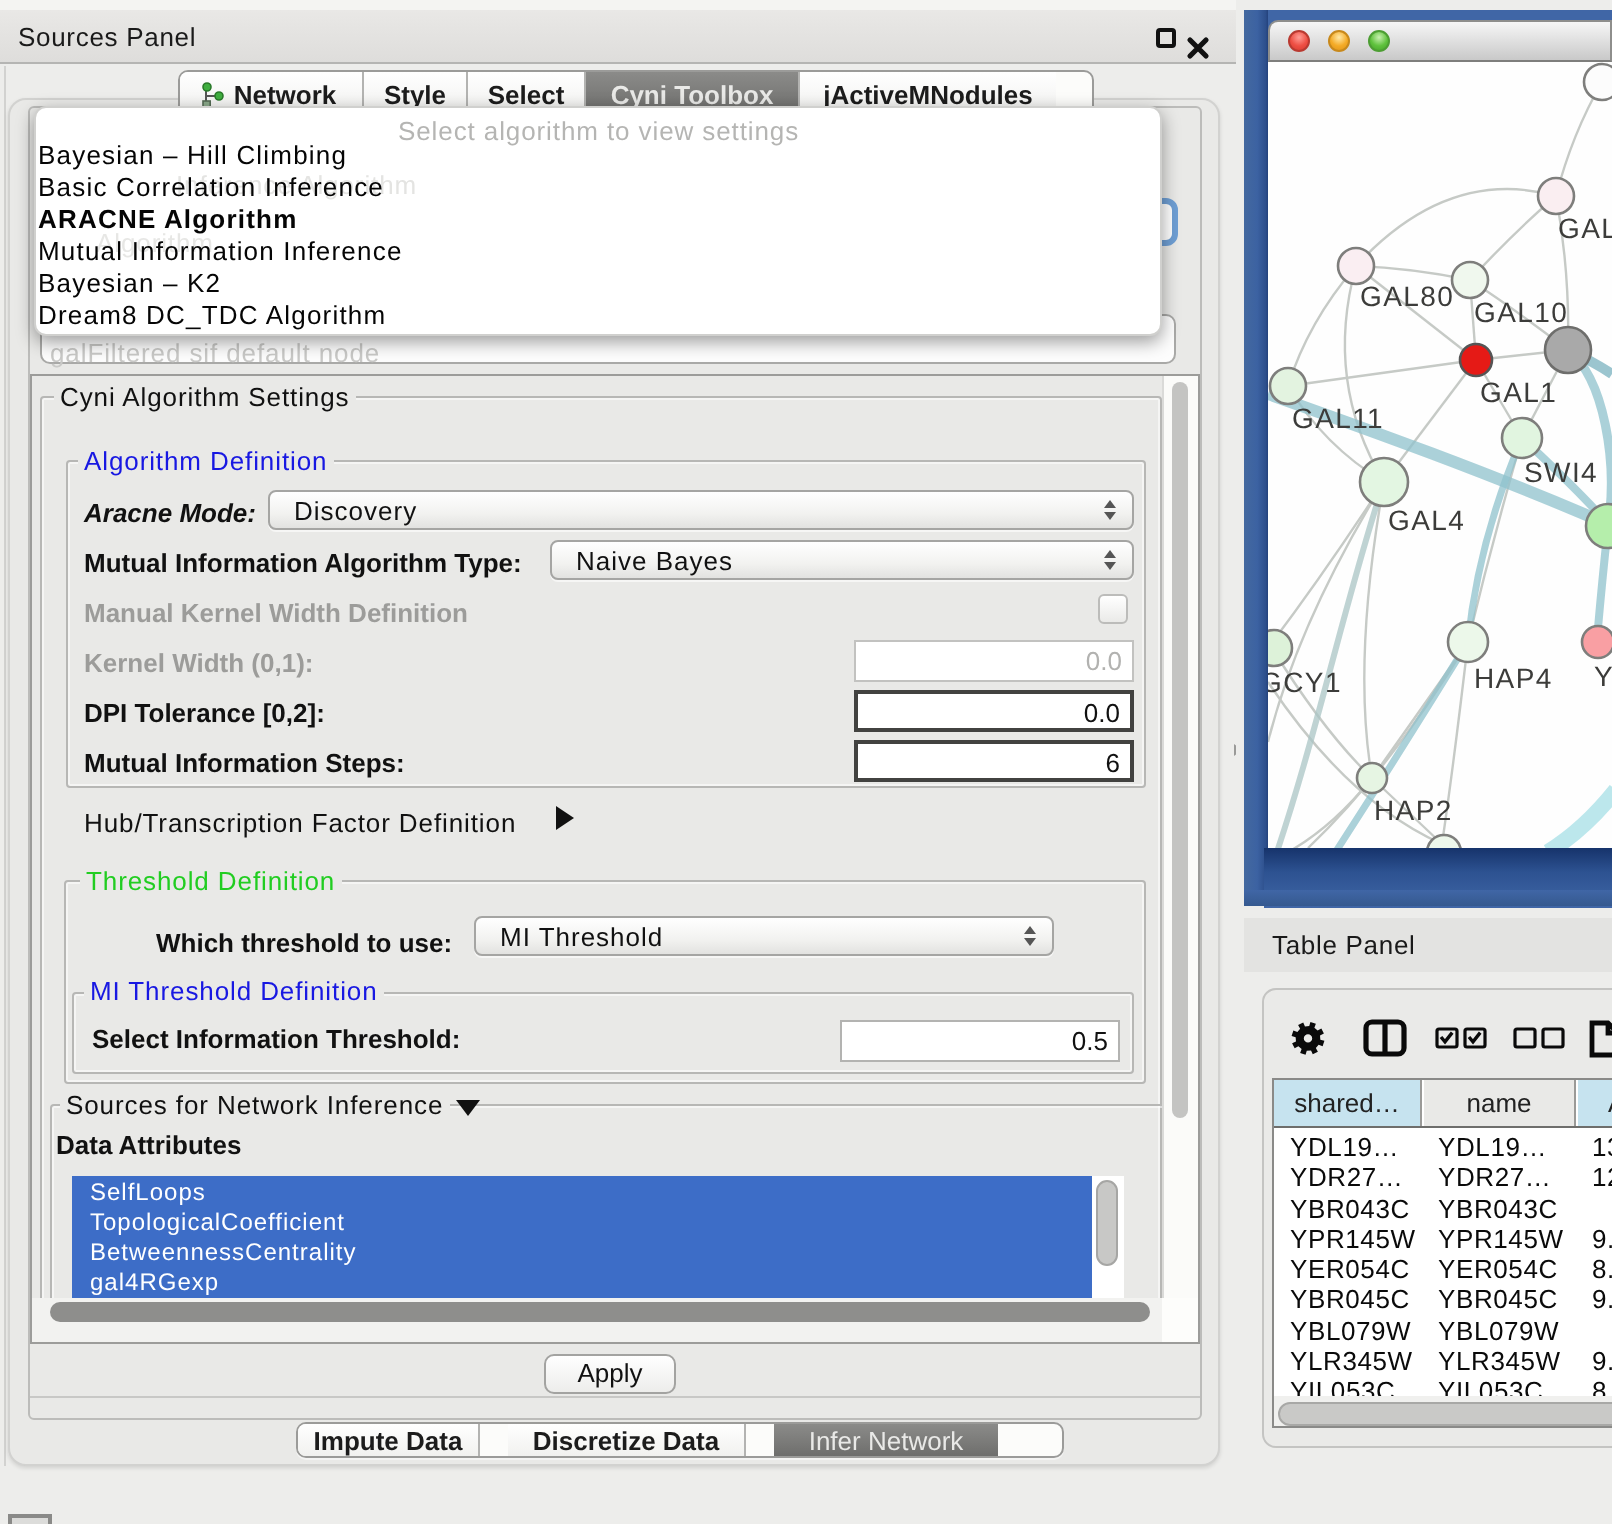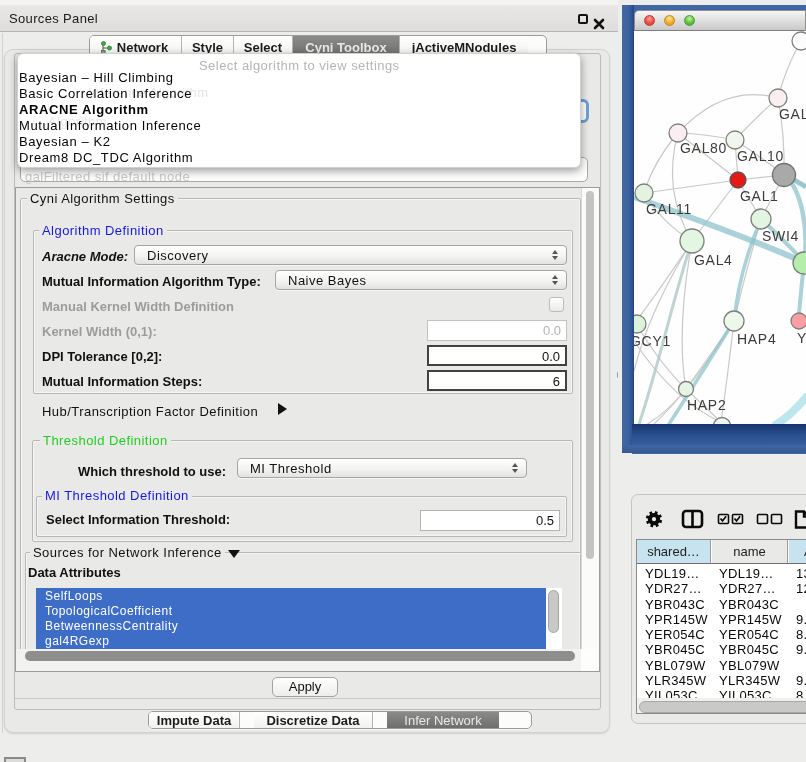--- a/index.html
+++ b/index.html
@@ -245,20 +245,23 @@
           <text x="60" y="234">GAL4</text>
           <text x="-4" y="315">GCY1</text>
           <text x="103" y="313">HAP4</text>
           <text x="163" y="312">Y</text>
           <text x="53" y="379">HAP2</text>
         </g>
       </svg>
     </div>
   </div>
 
+  <div class="abs" style="left:4px;top:459px;width:184px;height:27px;background:#e3e3e1;">
+    <div class="abs" style="left:14px;top:6px;font-size:13px;color:#1a1a1a;letter-spacing:0.35px;">Table Panel</div>
+  </div>
   <div class="abs" id="tablebox" style="left:13px;top:494px;width:180px;height:230px;background:#eaeae8;border:1px solid #c4c4c2;border-radius:7px 0 0 7px;">
 
     <svg class="abs" style="left:12px;top:12px;" width="165" height="26" viewBox="0 0 165 26">
       <g fill="#0a0a0a">
         <path id="gear" fill-rule="evenodd" d="M16.17,12.82 L18.21,13.42 L17.31,16.13 L15.32,15.39 L13.92,17.00 L14.95,18.87 L12.39,20.15 L11.51,18.21 L9.38,18.37 L8.78,20.41 L6.07,19.51 L6.81,17.52 L5.20,16.12 L3.33,17.15 L2.05,14.59 L3.99,13.71 L3.83,11.58 L1.79,10.98 L2.69,8.27 L4.68,9.01 L6.08,7.40 L5.05,5.53 L7.61,4.25 L8.49,6.19 L10.62,6.03 L11.22,3.99 L13.93,4.89 L13.19,6.88 L14.80,8.28 L16.67,7.25 L17.95,9.81 L16.01,10.69 Z M12.10,12.20 A2.1,2.1 0 1 0 7.90,12.20 A2.1,2.1 0 1 0 12.10,12.20 Z"></path>
       </g>
       <g fill="none" stroke="#0a0a0a">
         <rect x="39" y="4" width="19" height="16" rx="3" stroke-width="2.6"></rect>
         <line x1="48.5" y1="4" x2="48.5" y2="20" stroke-width="2.6"></line>
         <rect x="74.5" y="7.5" width="10" height="9" rx="1" stroke-width="1.6"></rect>

